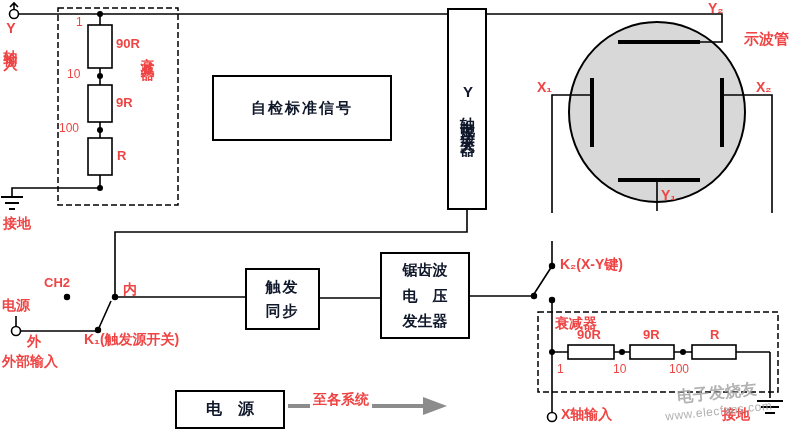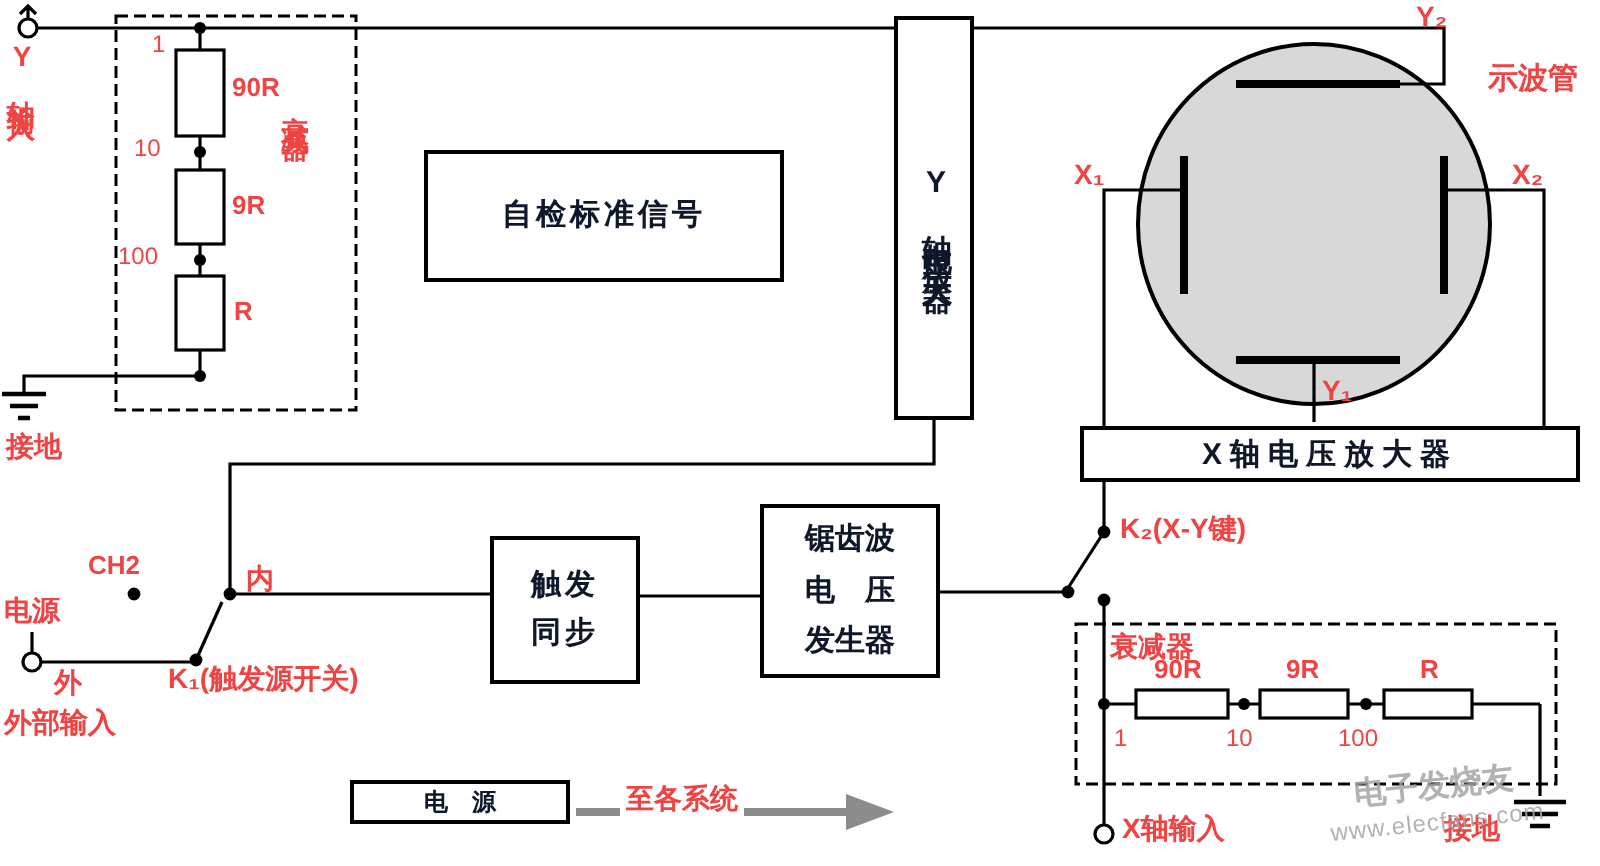--- a/index.html
+++ b/index.html
@@ -101,40 +101,37 @@
   <div class="box" style="left:212px; top:75px; width:180px; height:66px; font-size:15px; letter-spacing:2px; line-height:1.55;">
     <div>
       <div>自检标准信号</div>
     </div>
   </div>
 
   <div class="box" style="left:447px; top:8px; width:40px; height:202px; font-size:15px;">
     <span class="vert" style="letter-spacing:5px;">Y轴电压放大器</span>
   </div>
 
-  <div class="box" style="left:540px; top:213px; width:250px; height:28px; font-size:15px; letter-spacing:4px;">
-    <span>X轴电压放大器</span>
-  </div>
 
-  <div class="box" style="left:245px; top:268px; width:75px; height:74px; font-size:15px; letter-spacing:2px; line-height:1.6;">
+  <div class="box" style="left:245px; top:268px; width:75px; height:62px; font-size:15px; letter-spacing:2px; line-height:1.6;">
     <div>
       <div>触发</div>
       <div>同步</div>
     </div>
   </div>
 
   <div class="box" style="left:380px; top:252px; width:90px; height:87px; font-size:15px; line-height:1.7;">
     <div>
       <div>锯齿波</div>
       <div>电　压</div>
       <div>发生器</div>
     </div>
   </div>
 
-  <div class="box" style="left:175px; top:390px; width:110px; height:22px; font-size:12px;">
+  <div class="box" style="left:175px; top:390px; width:110px; height:39px; font-size:16px;">
     <span>电　源</span>
   </div>
 
   <div class="lbl vert" style="left:2px; top:20px; font-size:14px; letter-spacing:3px;">Y轴输入</div>
 
   <div class="lbl n" style="left:76px; top:15px; font-size:12px;">1</div>
   <div class="lbl n" style="left:67px; top:67px; font-size:12px;">10</div>
   <div class="lbl n" style="left:59px; top:121px; font-size:12px;">100</div>
 
   <div class="lbl" style="left:116px; top:36px; font-size:13px;">90R</div>

